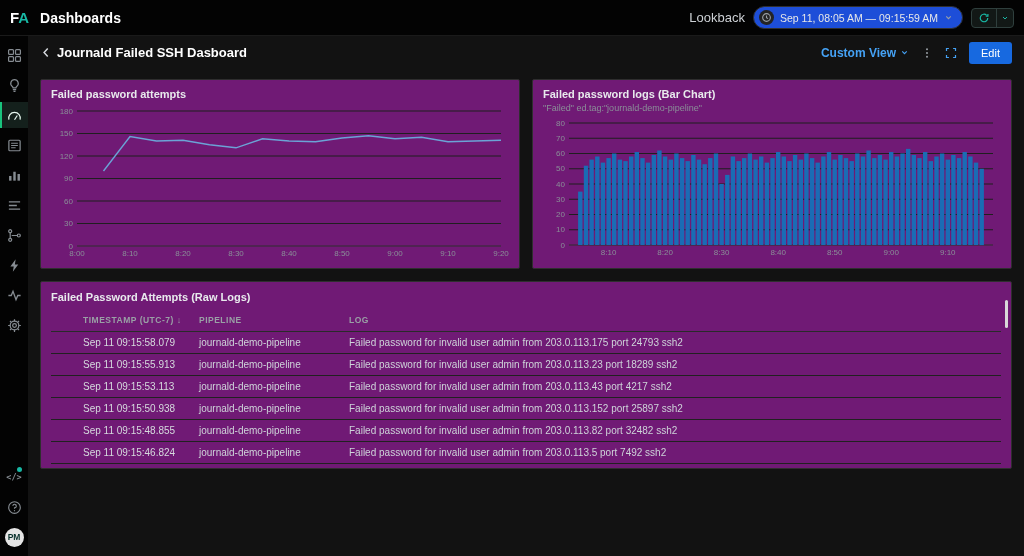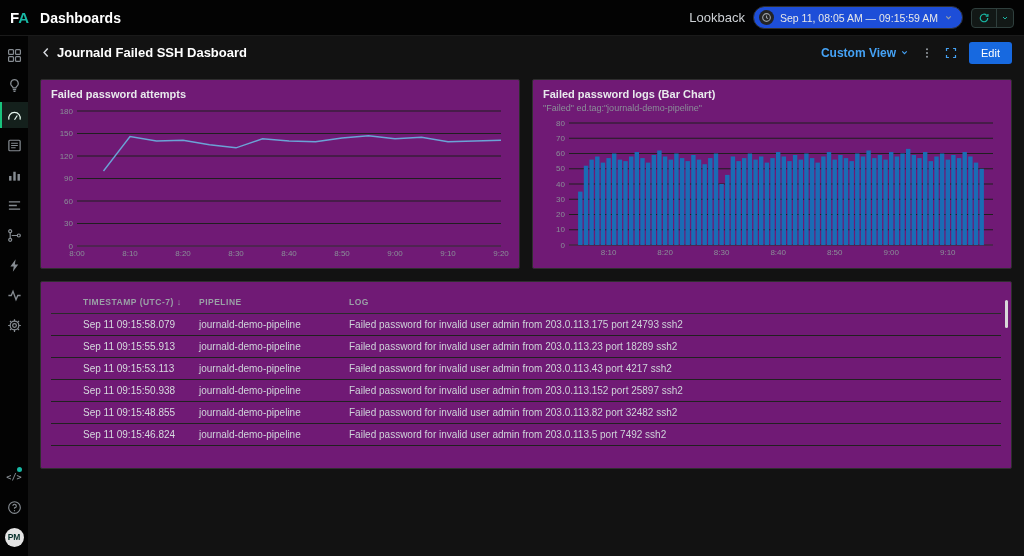--- a/index.html
+++ b/index.html
@@ -82,21 +82,21 @@
     background:#701a75; border:1px solid #2e2e2e; border-radius:2px; padding:8px 10px;
   }
   .panel-title { font-size:11px; font-weight:bold; color:#e8eaed; }
   .panel-query { font-size:9px; color:#8a8f98; margin-top:3px; }
   .panel.top { height:190px; }
   .chart { width:100%; display:block; }
   .chart-line { height:155px; margin-top:4px; }
   .chart-bar { height:142px; margin-top:3px; }
 
   .table-panel { margin-top:12px; height:188px; position:relative; overflow:hidden; padding:9px 10px; }
-  table { width:100%; border-collapse:collapse; margin-top:0; }
+  table { width:100%; border-collapse:collapse; margin-top:6px; }
   th {
     text-align:left; font-size:8.5px; letter-spacing:0.5px; color:#9aa0a6;
     padding:6px 8px; border-bottom:1px solid #2a2a2a; font-weight:bold; white-space:nowrap;
   }
   th.col-ts { width:140px; padding-left:32px; }
   th.col-pipe { width:150px; }
   td {
     font-size:10px; color:#ced3d9; padding:5px 8px; border-bottom:1px solid #212121; white-space:nowrap;
   }
   td.ts { padding-left:32px; color:#d6dade; }
@@ -425,20 +425,21 @@
                   <rect x="425.2" y="40.5" width="4.4" height="88.5" fill="#1a6cb5"></rect>
                   <rect x="430.8" y="46.6" width="4.4" height="82.4" fill="#1a6cb5"></rect>
                   <rect x="436.5" y="52.8" width="4.4" height="76.3" fill="#1a6cb5"></rect>
                 </svg>
               </div>
           </div>
 
         </div>
 
         <div class="panel table-panel">
+          <div class="panel-title">Failed Password Attempts (Raw Logs)</div>
           <table>
             <thead>
               <tr>
                 <th class="col-ts">
                   <span>TIMESTAMP (UTC-7)</span><span class="sort-arrow">↓</span>
                 </th>
                 <th class="col-pipe"><span>PIPELINE</span></th>
                 <th><span>LOG</span></th>
               </tr>
             </thead>

